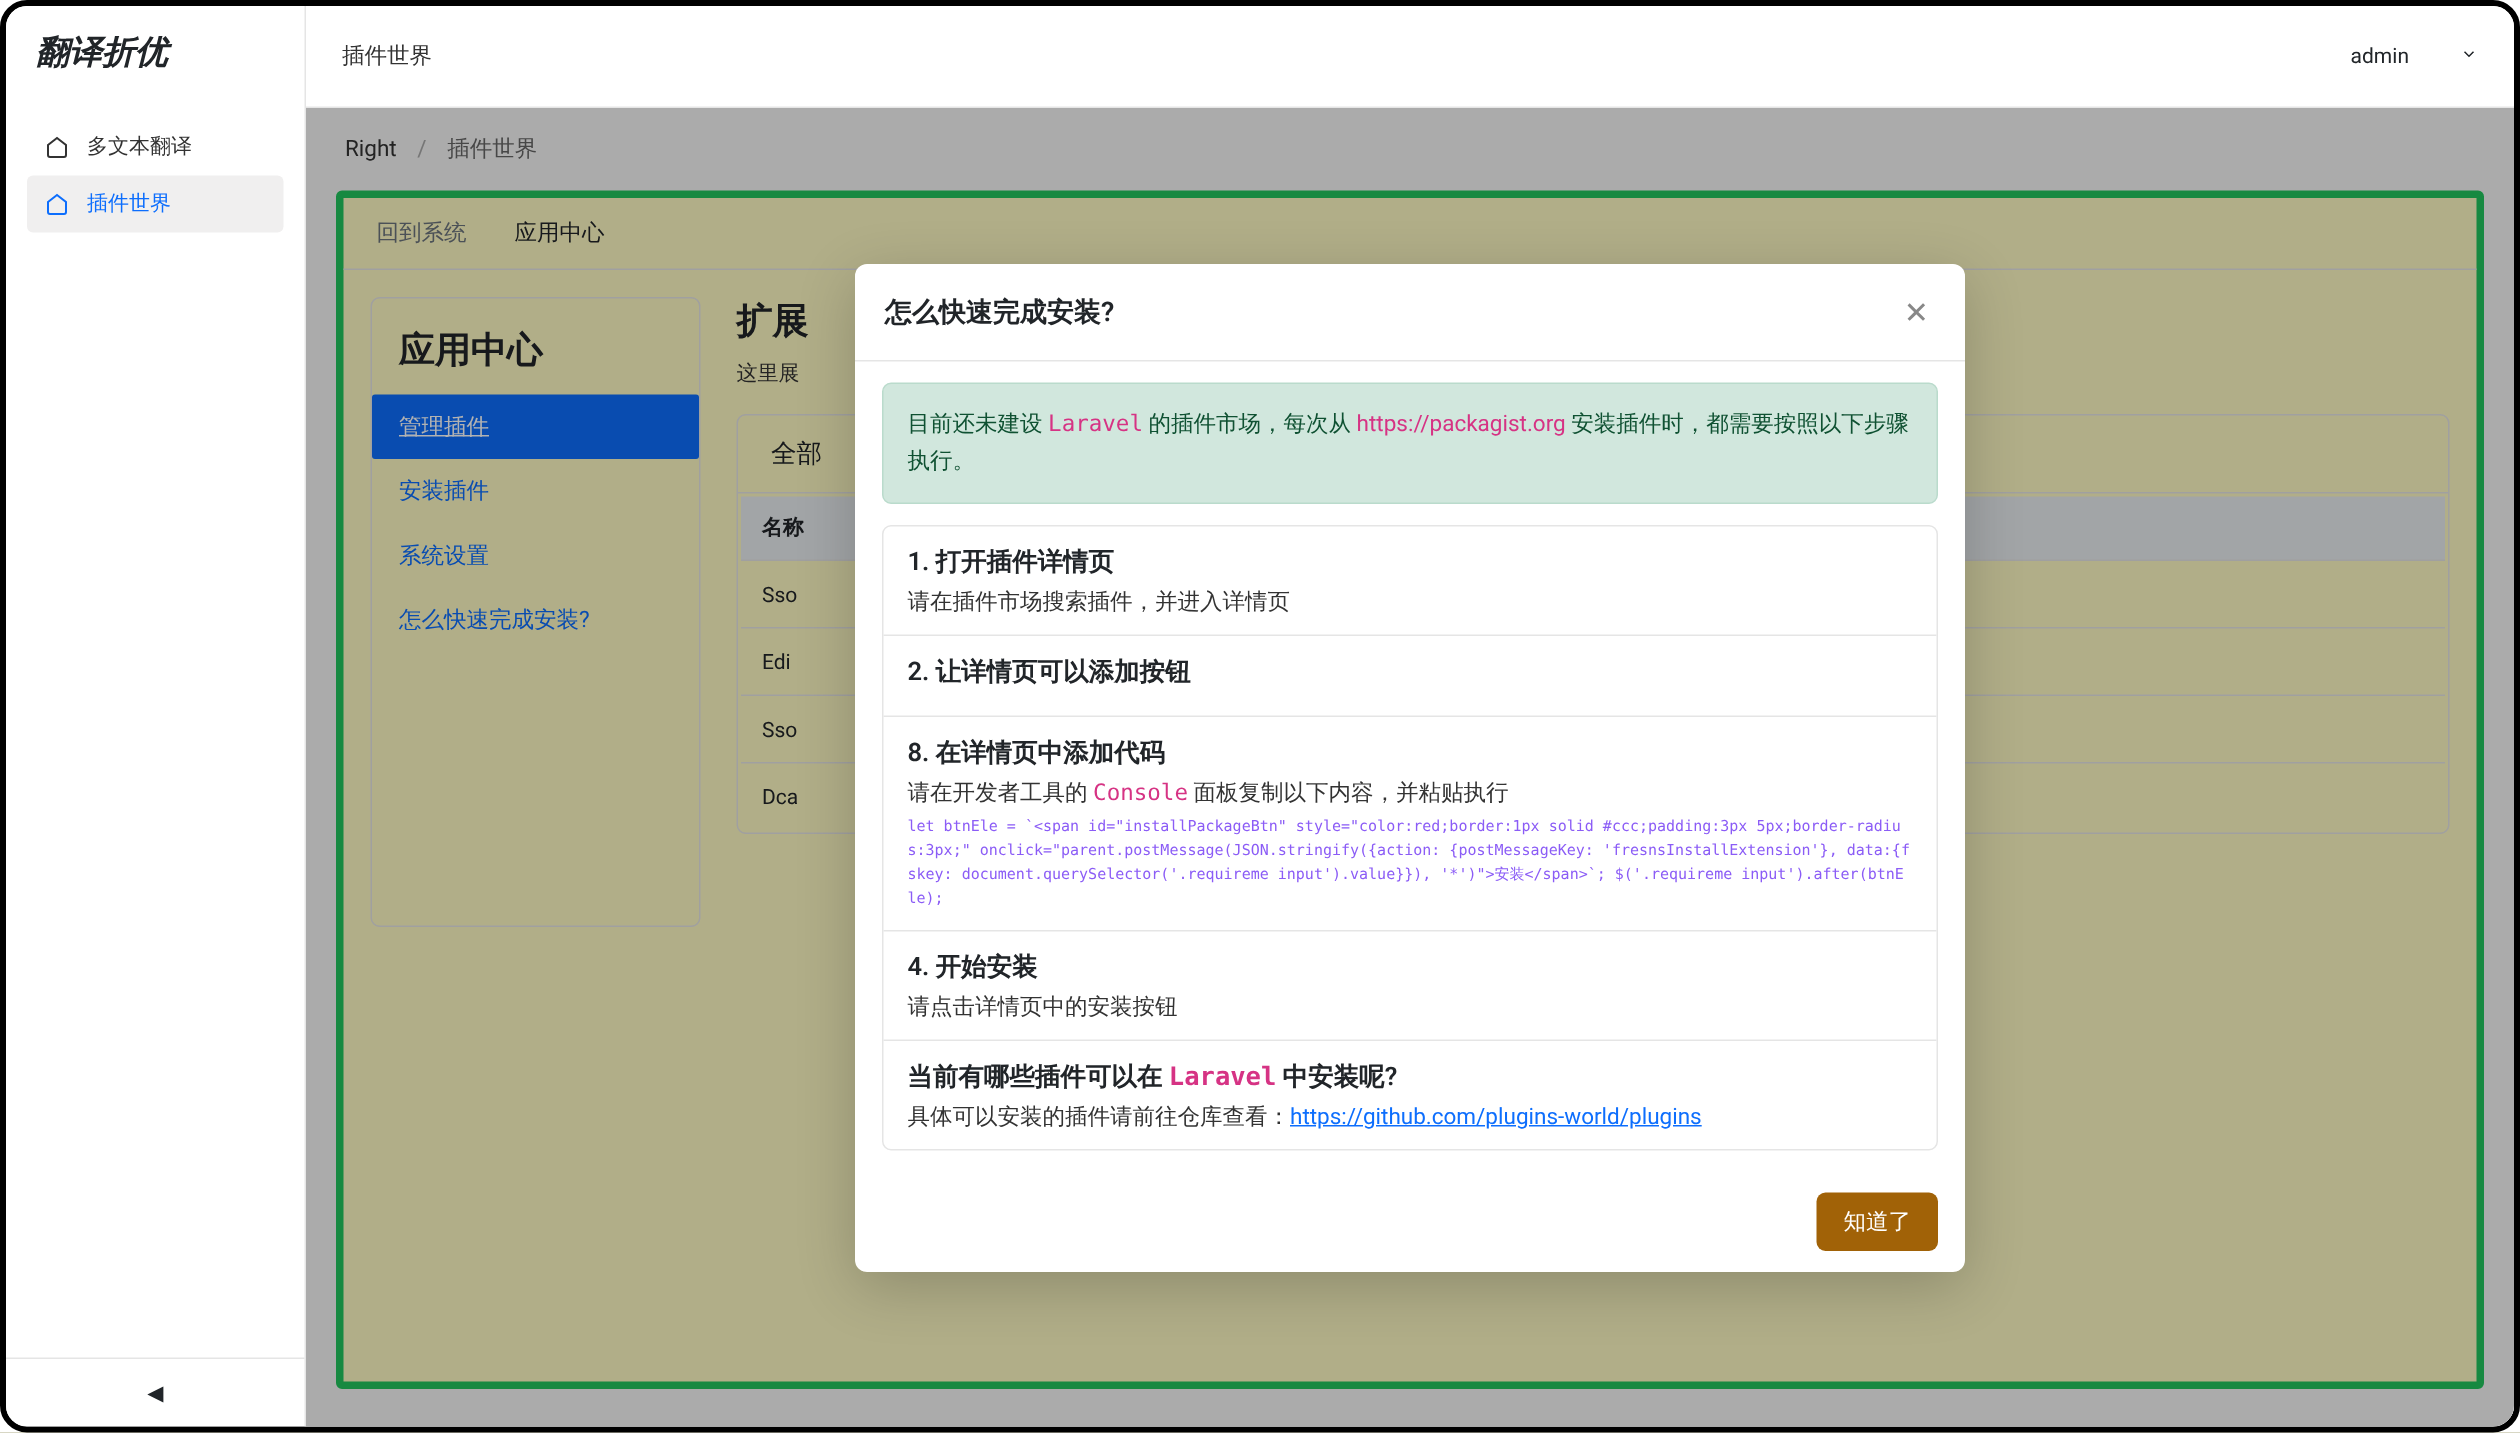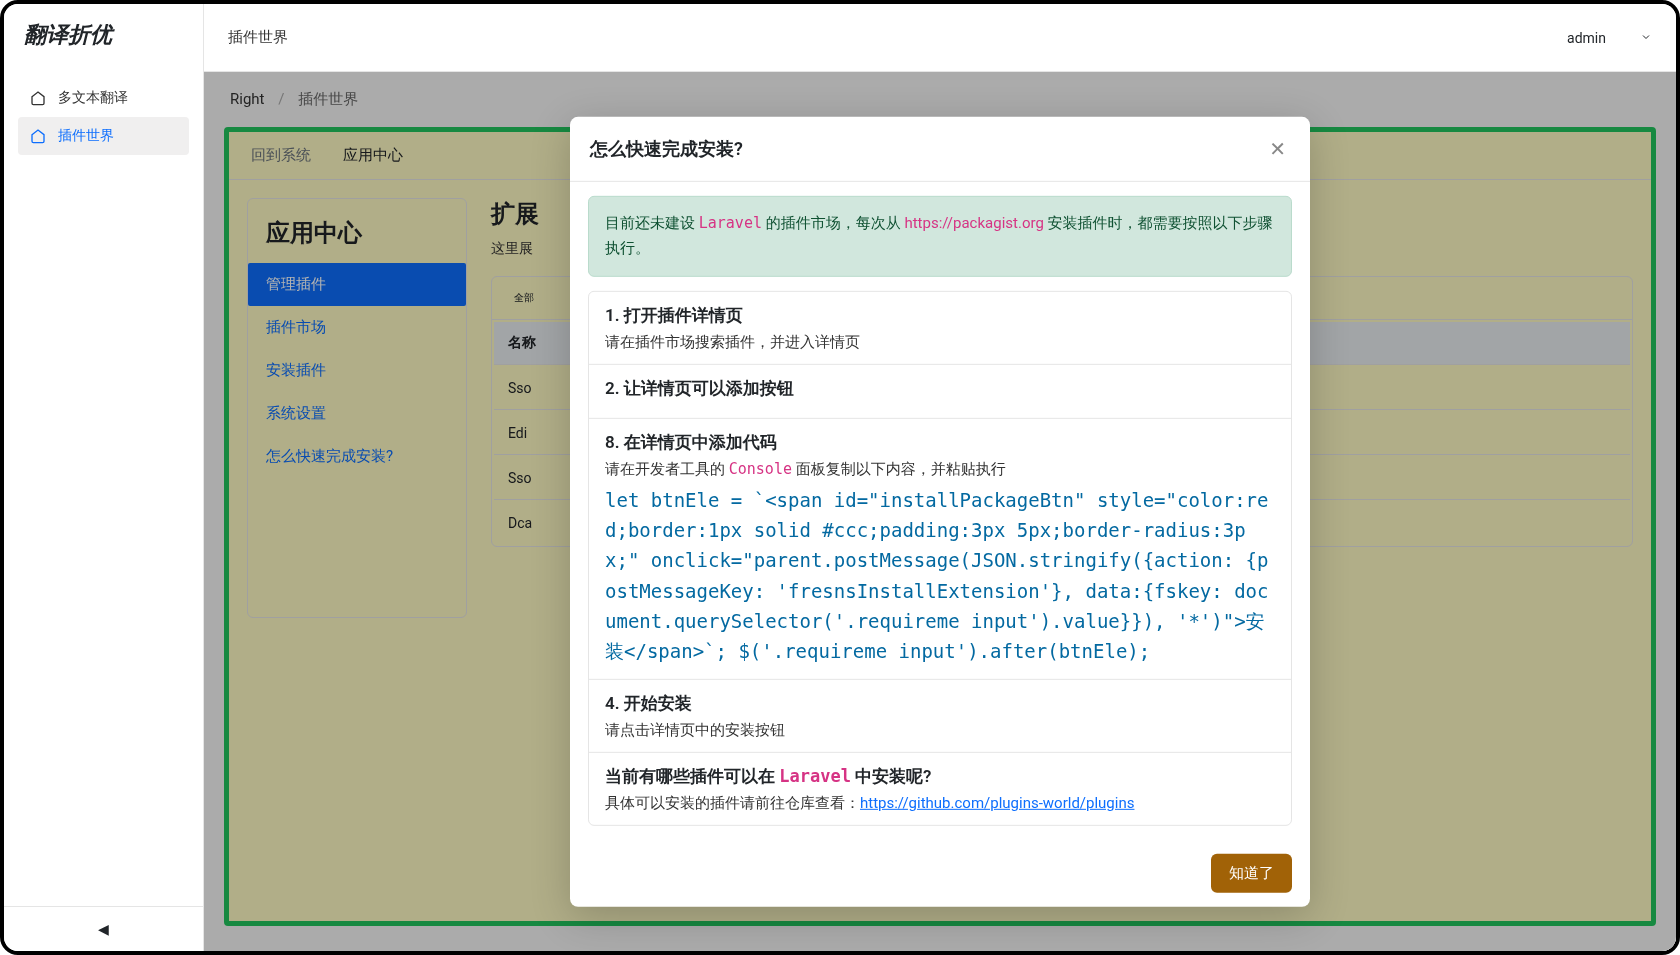--- a/index.html
+++ b/index.html
@@ -31,29 +31,29 @@
     
     .page-tabs { display: flex; border-bottom: 1px solid #e5e5e5; padding: 0 12px; }
     .page-tab { padding: 14px 10px; margin-right: 12px; font-size: 15px; color: #6c757d; cursor: pointer; }
     .page-tab.active { color: #212529; font-weight: 500; }
     
     .page-inner { display: flex; padding: 18px; gap: 24px; }
     
     .side-panel { width: 220px; border: 1px solid #e5e5e5; border-radius: 6px; padding: 12px 0; align-self: flex-start; min-height: 420px; }
     .side-panel h2 { font-size: 24px; font-weight: bold; padding: 6px 18px 14px 18px; }
     .side-panel-item { padding: 12px 18px; font-size: 15px; color: #0d6efd; cursor: pointer; }
-    .side-panel-item.active { background: #0d6efd; color: #fff; border-radius: 2px; margin: 0; }
+    .side-panel-item.active { background: #0d6efd; color: #fff; border-radius: 2px; margin: 0; text-decoration: underline; }
     
     .main-panel { flex: 1; }
     .main-panel h2 { font-size: 24px; font-weight: bold; }
     .main-panel .desc { margin-top: 10px; color: #333; }
     
     .plugin-box { border: 1px solid #e5e5e5; border-radius: 6px; margin-top: 18px; width: 100%; }
     .plugin-tabs { display: flex; border-bottom: 1px solid #e5e5e5; padding: 0 12px; }
-    .plugin-tab { padding: 14px 10px; font-size: 10px; text-align: center; }
+    .plugin-tab { padding: 14px 10px; font-size: 17px; text-align: center; }
     
     .plugin-table { width: 100%; }
     .plugin-table th, .plugin-table td { text-align: left; padding: 12px 14px; border-bottom: 1px solid #e5e5e5; font-size: 14px; }
     .plugin-table thead th { background: #e9ecef; font-weight: 600; }
     .plugin-table tbody tr:last-child td { border-bottom: none; }
     .action-link { color: #212529; text-decoration: none; margin-right: 14px; cursor: pointer; }
     .action-green { color: #198754; }
     .action-red { color: #b02a37; }
     
     .footer { text-align: center; padding: 18px 0 0 0; color: #333; font-size: 15px; }
@@ -69,21 +69,21 @@
     .alert-green code.kw { color: #d63384; }
     .alert-green a { color: #d63384; text-decoration: none; }
     
     .step-list { border: 1px solid #e5e5e5; border-radius: 6px; margin-top: 14px; }
     .step-item { border-bottom: 1px solid #e5e5e5; padding: 12px 16px; }
     .step-item:last-child { border-bottom: none; }
     .step-title { font-size: 17px; font-weight: 600; margin-bottom: 6px; }
     .step-text { font-size: 15px; color: #333; }
     .step-title code.kw { color: #d63384; font-weight: 600; }
     .step-text a { color: #0d6efd; text-decoration: underline; }
-    .code-block { color: #0369a1; font-size: 19px; line-height: 1.6; margin-top: 6px; font-family: SFMono-Regular, Menlo, Monaco, Consolas, monospace; white-space: pre-wrap; word-break: break-all; }
+    .code-block { color: #8b5cf6; font-size: 10px; line-height: 1.6; margin-top: 6px; font-family: SFMono-Regular, Menlo, Monaco, Consolas, monospace; white-space: pre-wrap; word-break: break-all; }
     
     .modal-footer { display: flex; justify-content: flex-end; padding: 14px 18px; }
     .btn-primary { background: #a16207; color: #fff; border: none; border-radius: 6px; padding: 10px 18px; font-size: 15px; cursor: pointer; }
     
     .house-icon svg { width: 16px; height: 16px; }
   </style>
 </head>
 <body>
 
 <div class="app">
@@ -133,21 +133,20 @@
       <div class="page-body">
         <div class="page-tabs">
           <div class="page-tab">回到系统</div>
           <div class="page-tab active">应用中心</div>
         </div>
 
         <div class="page-inner">
           <div class="side-panel">
             <h2>应用中心</h2>
             <div class="side-panel-item active">管理插件</div>
-            <div class="side-panel-item">插件市场</div>
             <div class="side-panel-item">安装插件</div>
             <div class="side-panel-item">系统设置</div>
             <div class="side-panel-item">怎么快速完成安装?</div>
           </div>
 
           <div class="main-panel">
             <h2>扩展</h2>
             <div class="desc">这里展</div>
 
             <div class="plugin-box">

